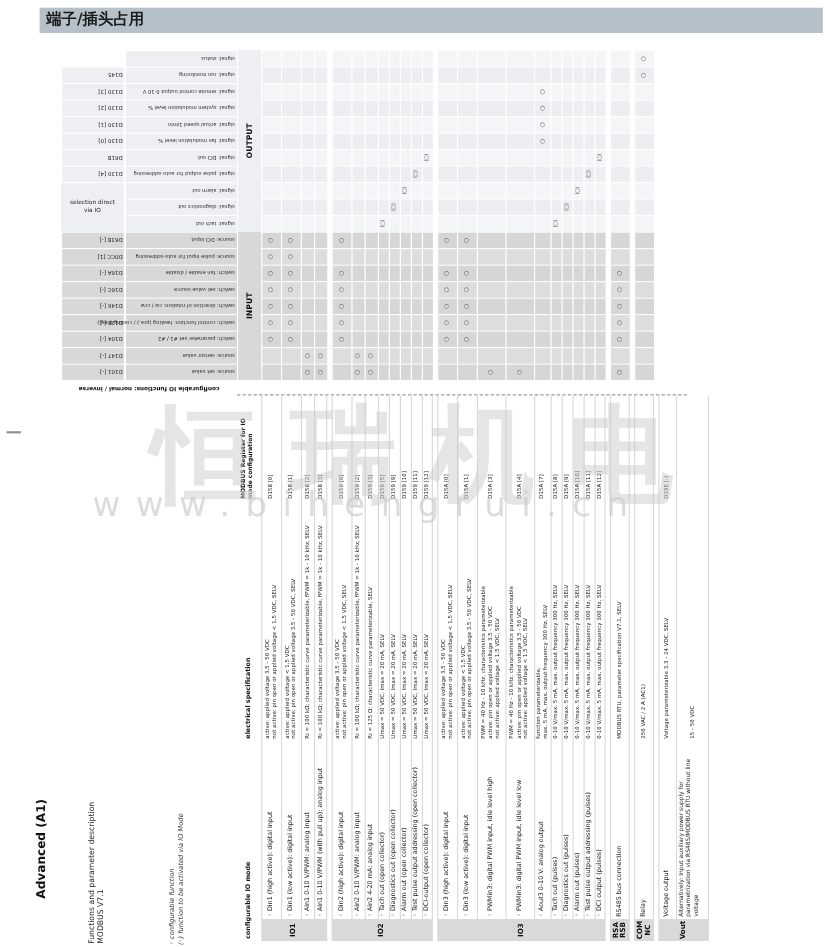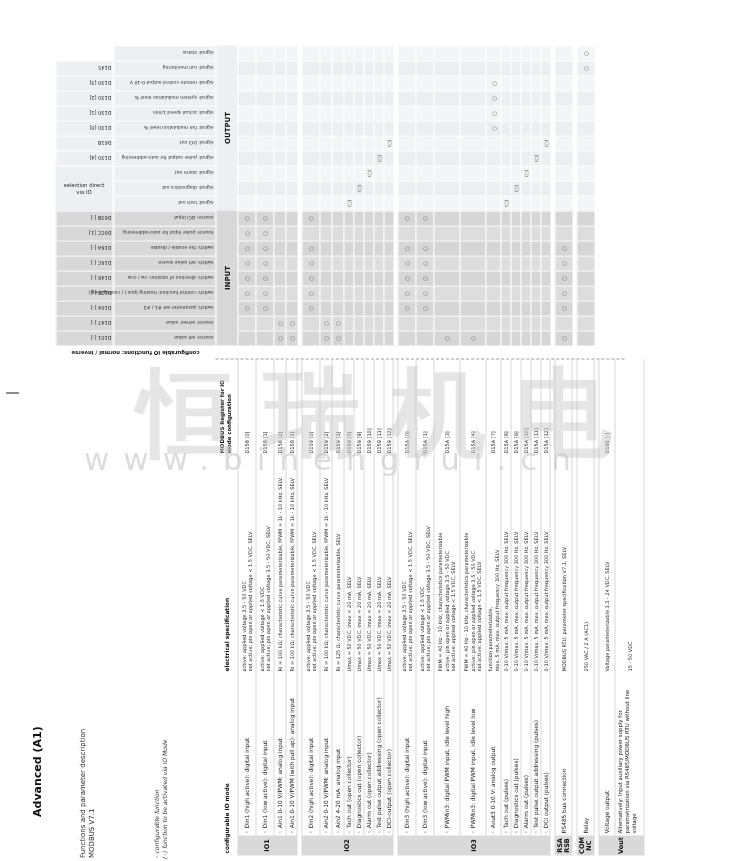--- a/index.html
+++ b/index.html
@@ -42,20 +42,23 @@
   
   #wmcn{left:138px;top:350px;font-size:96px;font-weight:bold;letter-spacing:30px;
         color:#c9c9c9;opacity:.48;z-index:9;white-space:nowrap;pointer-events:none;}
   #wmurl{left:84px;top:441px;font-size:31px;letter-spacing:14px;color:#c6c6c6;opacity:.6;
          z-index:9;white-space:nowrap;pointer-events:none;}
 </style>
 </head>
 <body>
 
 <div id="page">
+  <div id="titlebar" class="abs">
+    <span>端子/插头占用</span>
+  </div>
 
   <div id="folddash" class="abs"></div>
 
   <div id="tbl" class="abs">
       <div class="abs cell" style="left: 510px; top: 0px; width: 15px; height: 57px; background: rgb(216, 216, 216);"></div>
       <div class="abs" style="left: 514px; top: 2px; width: 9px; height: 54px;">
         <div class="vt reg" style="width: 54px; height: 9px; line-height: 9px; transform: rotate(-90deg) translate(-54px, 0px);">D101 [-]</div>
       </div>
       <div class="abs cell" style="left: 510px; top: 58px; width: 15px; height: 102px; background: rgb(216, 216, 216);"></div>
       <div class="abs" style="left: 514px; top: 30px; width: 9px; height: 128px;">

